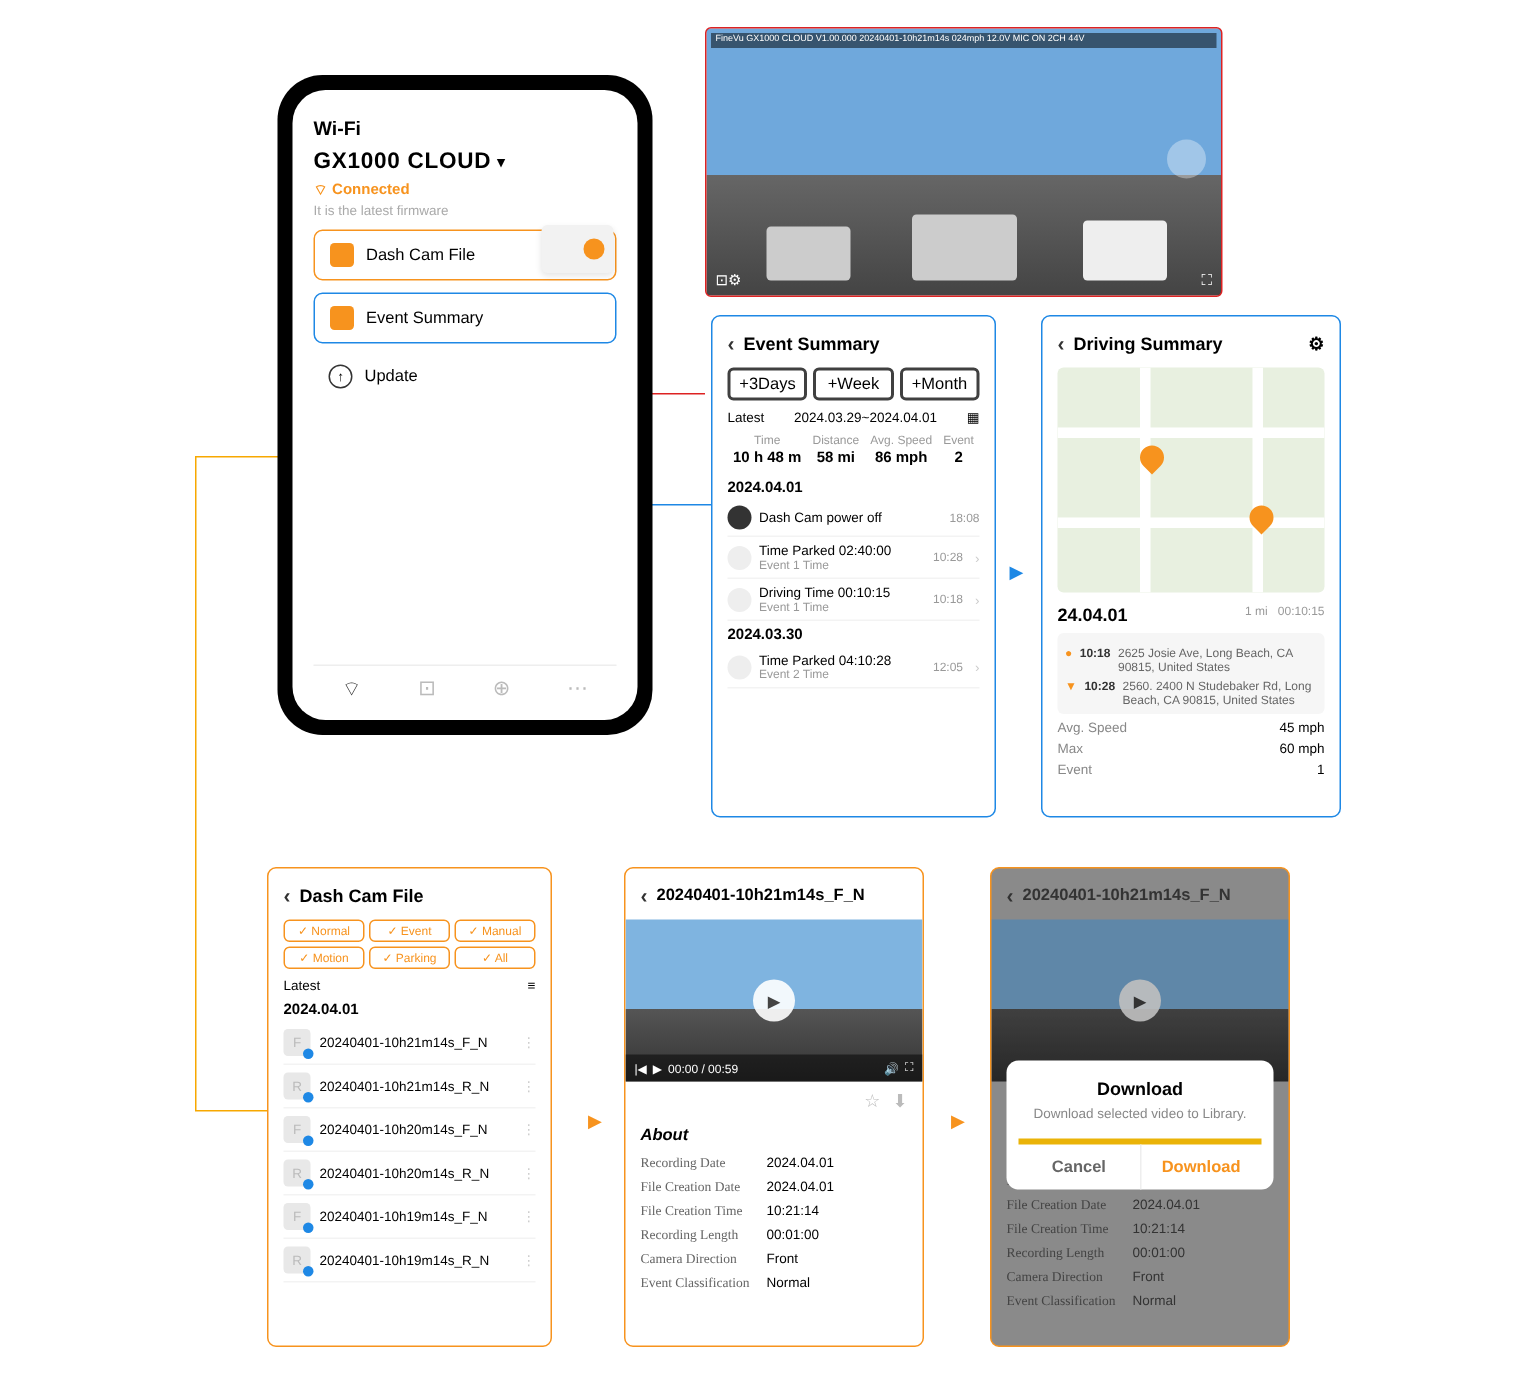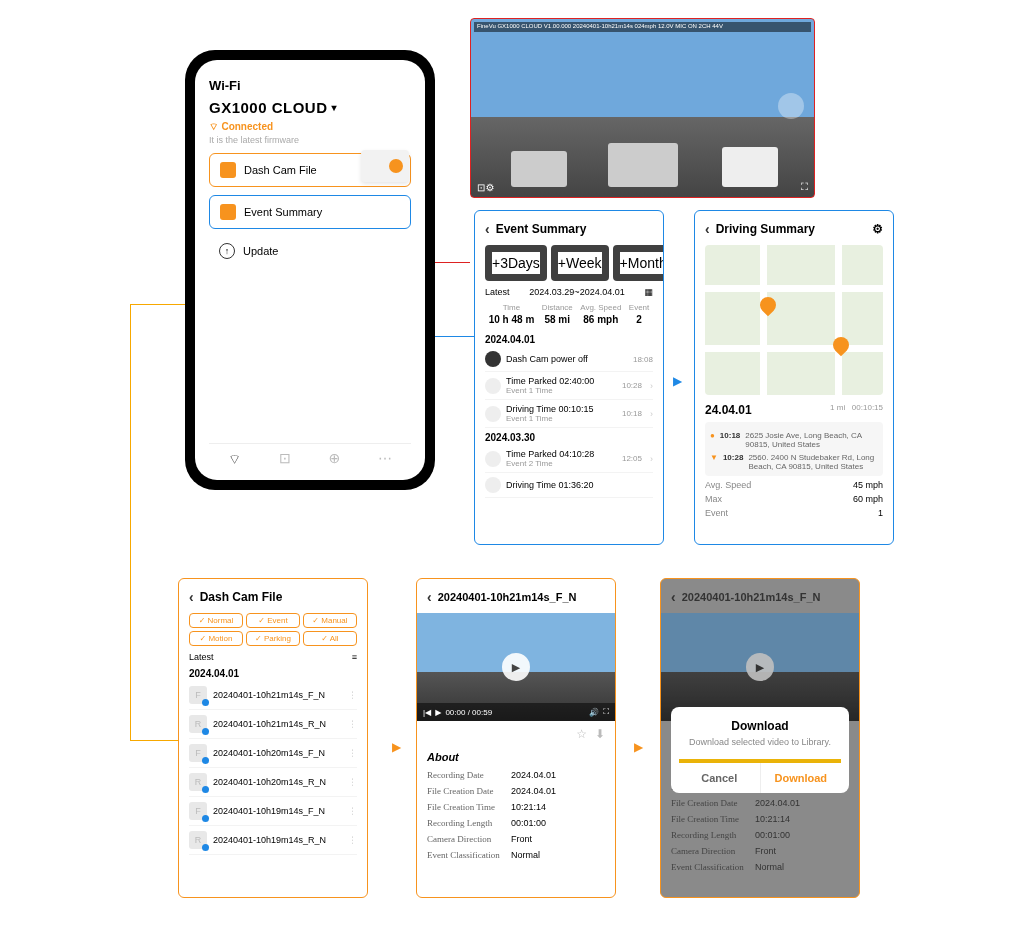--- a/index.html
+++ b/index.html
@@ -27,21 +27,21 @@
   .road-car { position:absolute; bottom:10px; background:#ccc; border-radius:3px; }
   .cam-badge { position:absolute; right:10px; top:74px; width:26px; height:26px; background:rgba(255,255,255,.35); border-radius:50%; }
 
   .card { position: absolute; background: #fff; border: 1.5px solid #1e88e5; border-radius: 6px; padding: 10px 10px 6px; font-size: 10px; }
   .card.orange { border-color: #f7931e; }
   .card-hdr { display: flex; align-items: center; gap: 6px; font-weight: 700; font-size: 12px; margin-bottom: 8px; }
   .chev { font-size: 14px; color:#333; cursor:pointer; }
   
   .eventsum { left: 474px; top: 210px; width: 190px; height: 335px; overflow:hidden; }
   .pillrow { display: flex; gap: 4px; margin-bottom: 6px; }
-  .pill { flex:1; border:7px solid #404040; border-radius:4px; text-align:center; padding:3px 0; font-size:14px; cursor:pointer; }
+  .pill { flex:1; border:2px solid #404040; border-radius:4px; text-align:center; padding:3px 0; font-size:11px; cursor:pointer; }
   .daterow { display:flex; justify-content:space-between; align-items:center; font-size:9px; margin-bottom:6px; }
   .stats { display:flex; justify-content:space-around; text-align:center; margin-bottom:8px; }
   .stats div { line-height:1.3; }
   .stat-lbl { color:#999; font-size:8px; }
   .stat-val { font-weight:700; font-size:10px; }
   .sect { font-weight:700; font-size:10px; margin:4px 0 2px; }
   .evrow { display:flex; align-items:center; gap:5px; padding:4px 0; font-size:9px; border-bottom:1px solid #f3f3f3; }
   .evrow .circ { width:16px; height:16px; background:#eee; border-radius:50%; flex-shrink:0; }
   .evrow .tm { margin-left:auto; color:#999; font-size:8px; }
   .evrow .sub { color:#999; font-size:8px; }
@@ -208,26 +208,20 @@
   <div class="sect">2024.03.30</div>
   <div class="evrow">
       <div class="circ"></div>
       <div>
         <div>Time Parked 04:10:28</div>
         <div class="sub">Event 2 Time</div>
       </div>
       <span class="tm">12:05</span>
       <span style="color:#ccc;margin-left:3px">›</span>
     </div>
-  <div class="evrow">
-      <div class="circ"></div>
-      <div>
-        <div>Driving Time 01:36:20</div>
-      </div>
-    </div>
 </div>
 
 <div class="card drivesum">
   <div class="card-hdr">
       <span class="chev">‹</span>
       <span>Driving Summary</span>
       <span style="margin-left:auto">⚙</span>
     </div>
   <div class="map">
     <div class="map-road" style="left:0;right:0;top:40px;height:7px;"></div>

